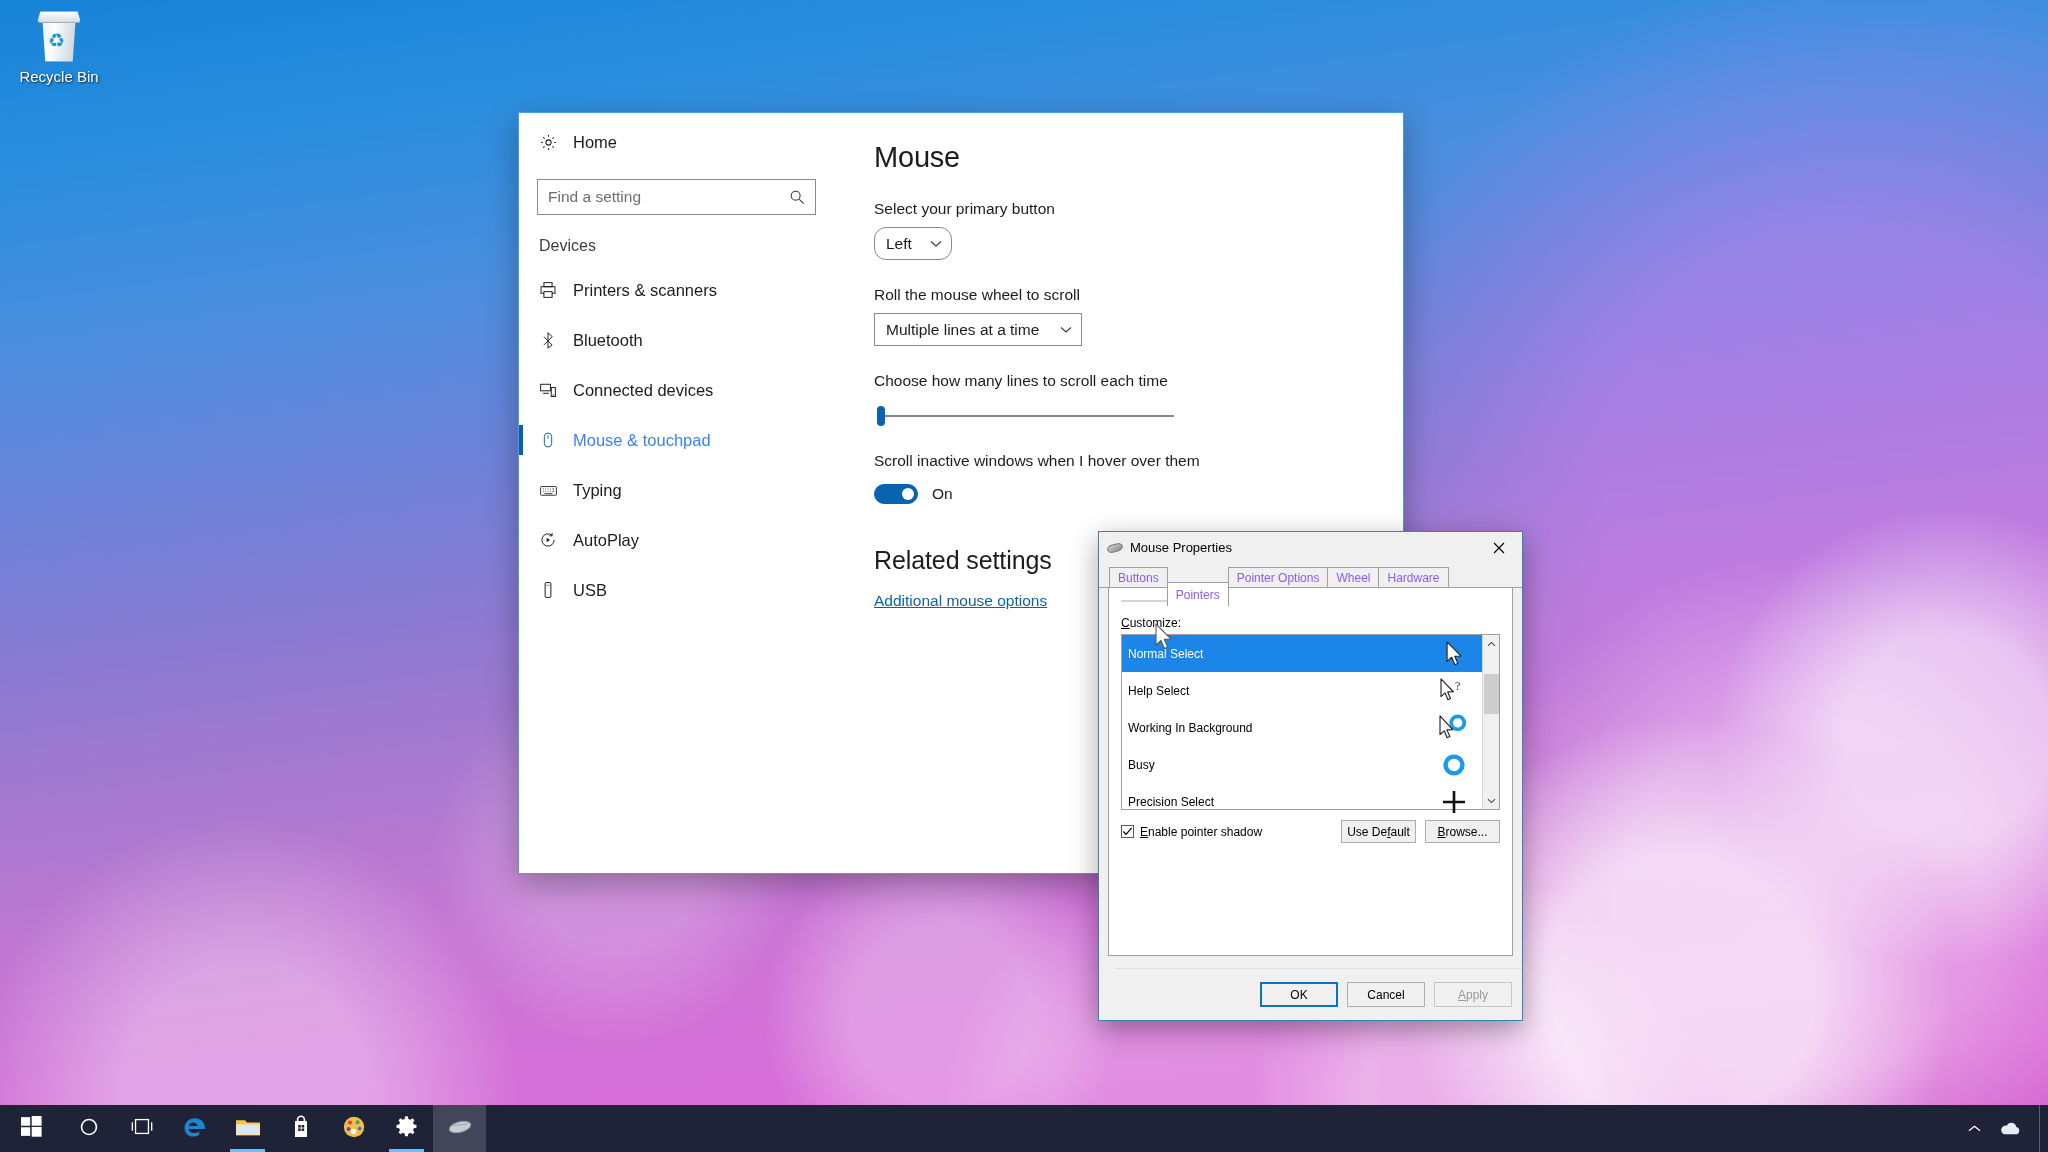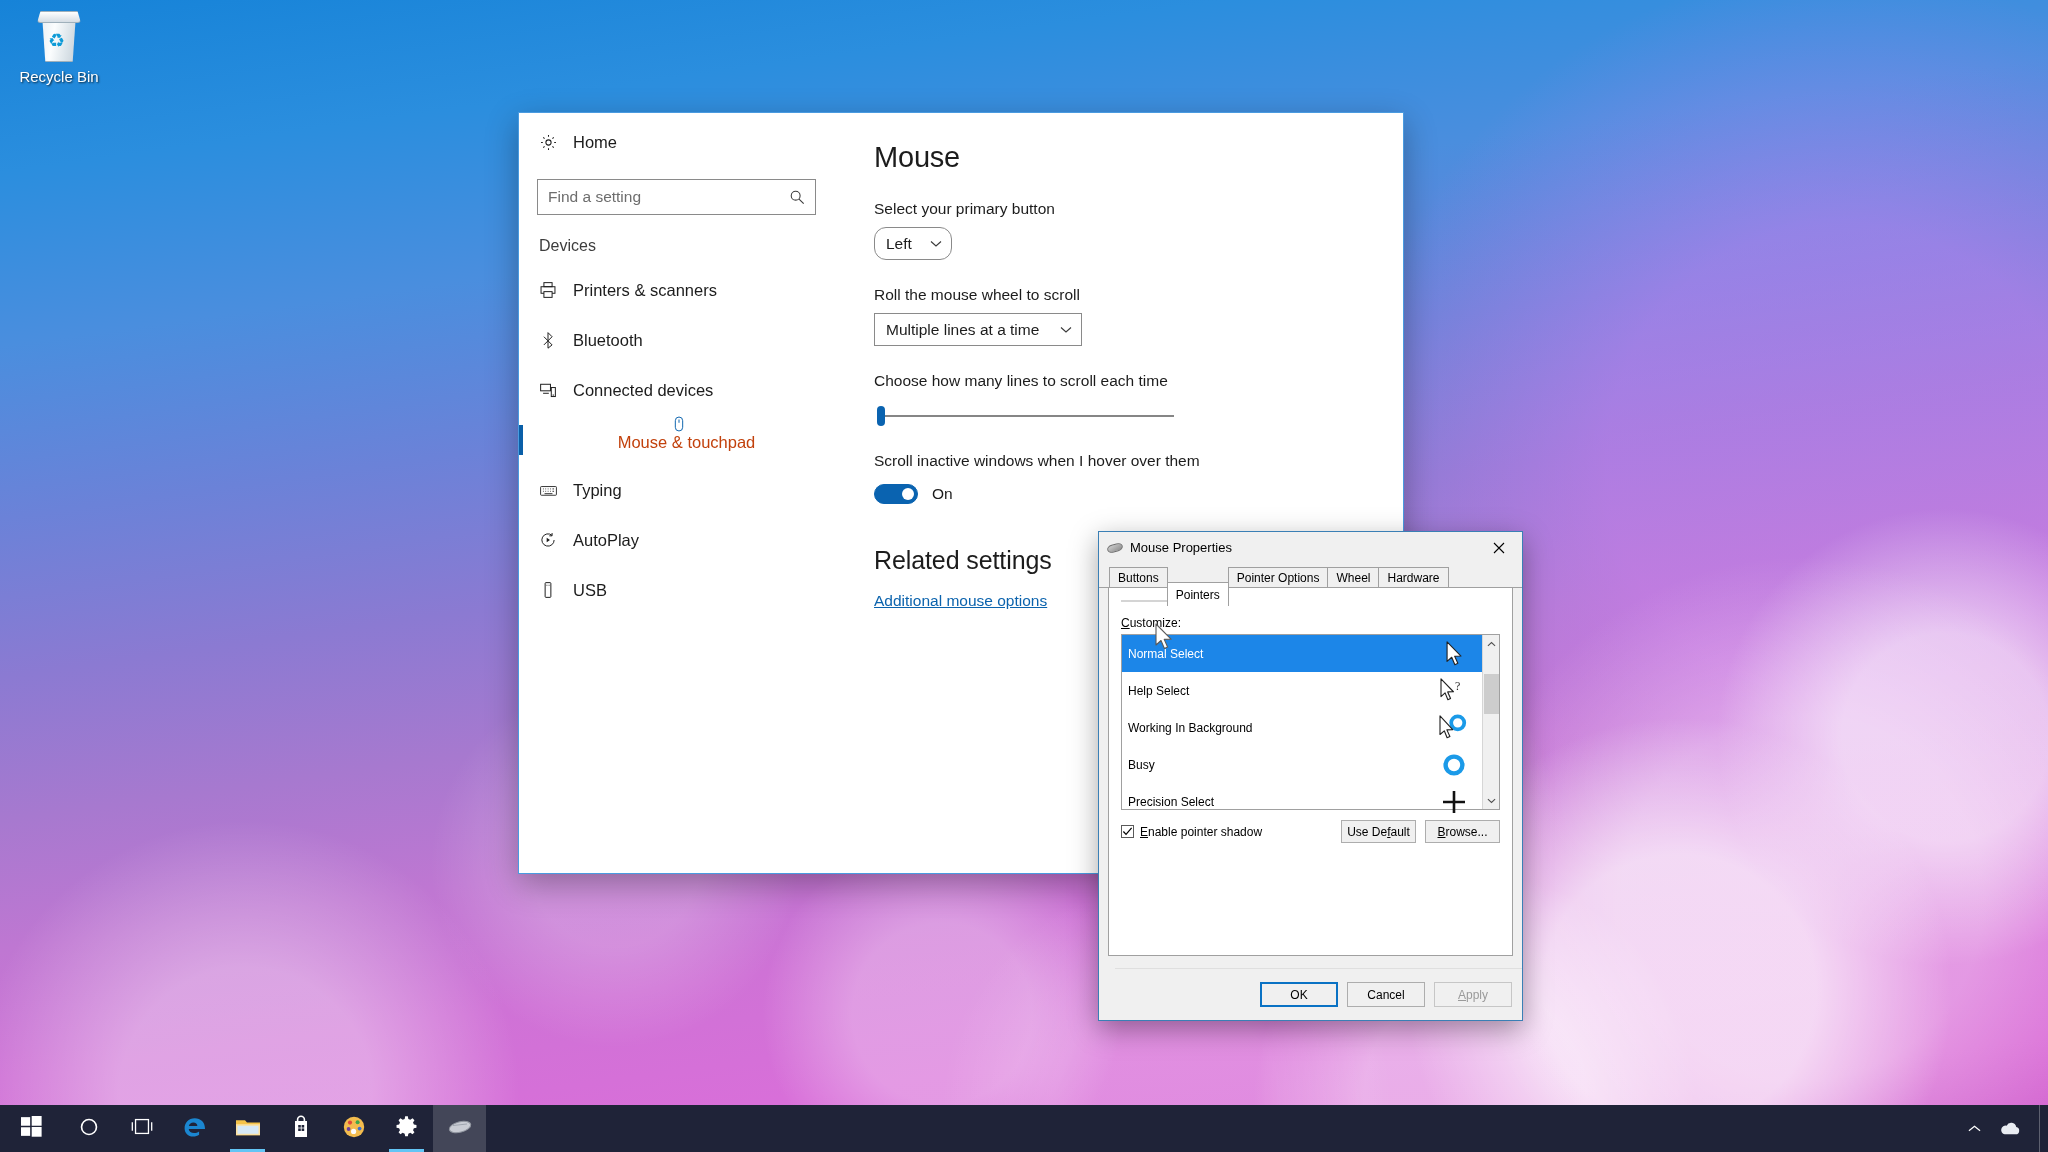--- a/index.html
+++ b/index.html
@@ -91,21 +91,21 @@
 
   
   #settings-sidebar { width: 315px; padding-top: 4px; background:#fff; }
   .nav-row {
     display:flex; align-items:center; height: 50px;
     padding-left: 20px; position:relative; font-size:16.5px; color:#1c1c1c;
   }
   .nav-row .nav-ico {
     width: 34px; display:flex; align-items:center; color:#1c1c1c;
   }
-  .nav-row.selected { color:#c2410c;flex-direction:column; }
+  .nav-row.selected { color:#3b82f6; }
   .nav-row.selected .nav-ico { color:#0b63ad; }
   .nav-row.selected::before {
     content:""; position:absolute; left:0; top:10px; width:4px; height:30px;
     background:#0a5fa8;
   }
   #search-wrap {
     margin: 12px 18px 0 18px; height: 36px;
     border:1px solid #8a8a8a; display:flex; align-items:center;
     background:#fff;
   }
@@ -184,21 +184,21 @@
     display:flex; align-items:center; justify-content:center; color:#000;
   }
 
   #dlg-tabstrip {
     display:flex; align-items:flex-end; height: 23px;
     padding-left: 10px; margin-top: 2px;
     border-bottom: 1px solid #a0a0a0; position:relative; z-index:1;
   }
   .tab {
     padding: 2px 8px 2px 8px; height: 20px; line-height: 16px;
-    font-size: 12px; color:#000000;
+    font-size: 12px; color:#8b5cf6;
     background:#f0f0f0; border:1px solid #a0a0a0; border-bottom: none;
     margin-right: -1px;
   }
   .tab.active {
     background:#fff; height: 24px; line-height: 19px;
     position:relative; top:19px; z-index:2; padding-top:3px;
   }
   #dlg-page {
     margin: 0 9px; background:#fff; border:1px solid #a0a0a0; border-top:none;
     height: 368px; padding: 12px 12px 0 12px; position:relative;

